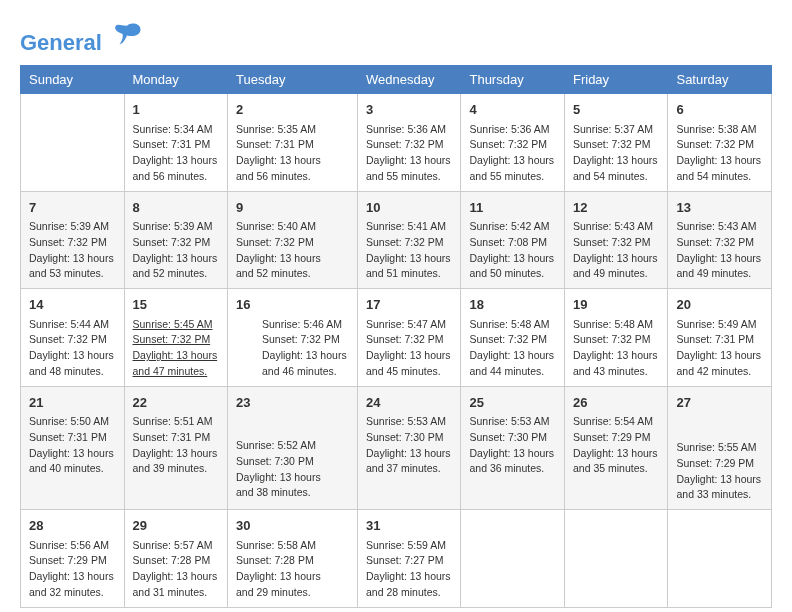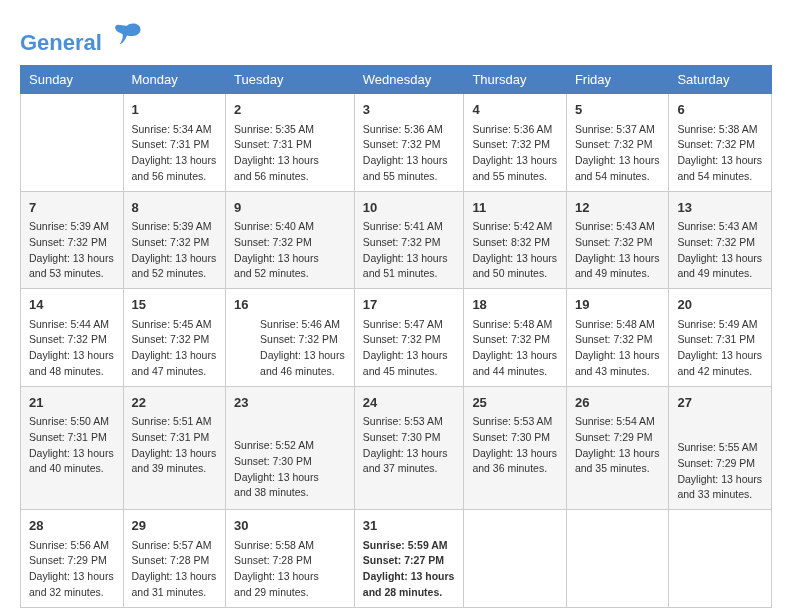--- a/index.html
+++ b/index.html
@@ -191,21 +191,21 @@
         <td>
           <span class="day-num">10</span>
           <div class="day-info" style="white-space: pre-line;">Sunrise: 5:41 AM
 Sunset: 7:32 PM
 Daylight: 13 hours
 and 51 minutes.</div>
         </td>
         <td>
           <span class="day-num">11</span>
           <div class="day-info" style="white-space: pre-line;">Sunrise: 5:42 AM
-Sunset: 8:32 PM
+Sunset: 7:08 PM
 Daylight: 13 hours
 and 50 minutes.</div>
         </td>
         <td>
           <span class="day-num">12</span>
           <div class="day-info" style="white-space: pre-line;">Sunrise: 5:43 AM
 Sunset: 7:32 PM
 Daylight: 13 hours
 and 49 minutes.</div>
         </td>
@@ -220,21 +220,21 @@
       <tr>
         <td>
           <span class="day-num">14</span>
           <div class="day-info" style="white-space: pre-line;">Sunrise: 5:44 AM
 Sunset: 7:32 PM
 Daylight: 13 hours
 and 48 minutes.</div>
         </td>
         <td>
           <span class="day-num">15</span>
-          <div class="day-info" style="white-space: pre-line;">Sunrise: 5:45 AM
+          <div class="day-info" style="white-space: pre-line; text-decoration: underline;">Sunrise: 5:45 AM
 Sunset: 7:32 PM
 Daylight: 13 hours
 and 47 minutes.</div>
         </td>
         <td>
           <span class="day-num">16</span>
           <div class="day-info" style="white-space: pre-line; margin-left: 26px;">Sunrise: 5:46 AM
 Sunset: 7:32 PM
 Daylight: 13 hours
 and 46 minutes.</div>
@@ -336,21 +336,21 @@
         </td>
         <td>
           <span class="day-num">30</span>
           <div class="day-info" style="white-space: pre-line;">Sunrise: 5:58 AM
 Sunset: 7:28 PM
 Daylight: 13 hours
 and 29 minutes.</div>
         </td>
         <td>
           <span class="day-num">31</span>
-          <div class="day-info" style="white-space: pre-line; font-weight: bold;">Sunrise: 5:59 AM
+          <div class="day-info" style="white-space: pre-line;">Sunrise: 5:59 AM
 Sunset: 7:27 PM
 Daylight: 13 hours
 and 28 minutes.</div>
         </td>
         <td></td>
         <td></td>
         <td></td>
       </tr>
     </tbody>
 </table>

